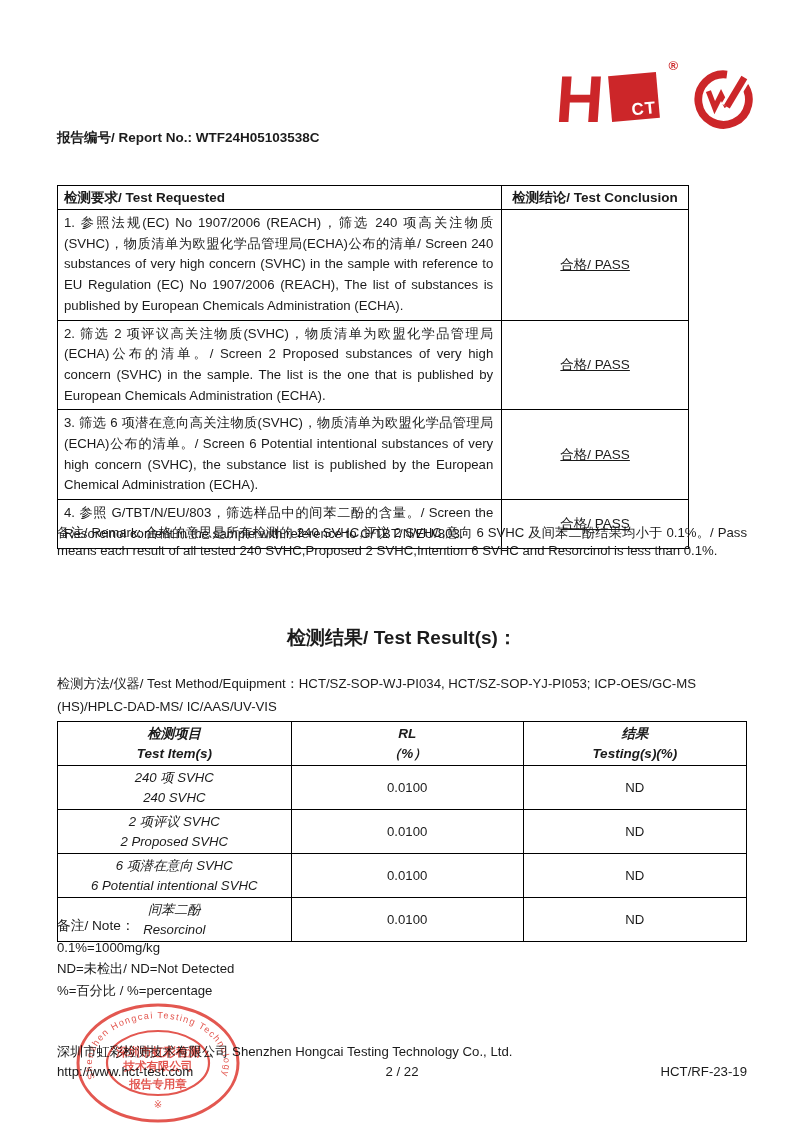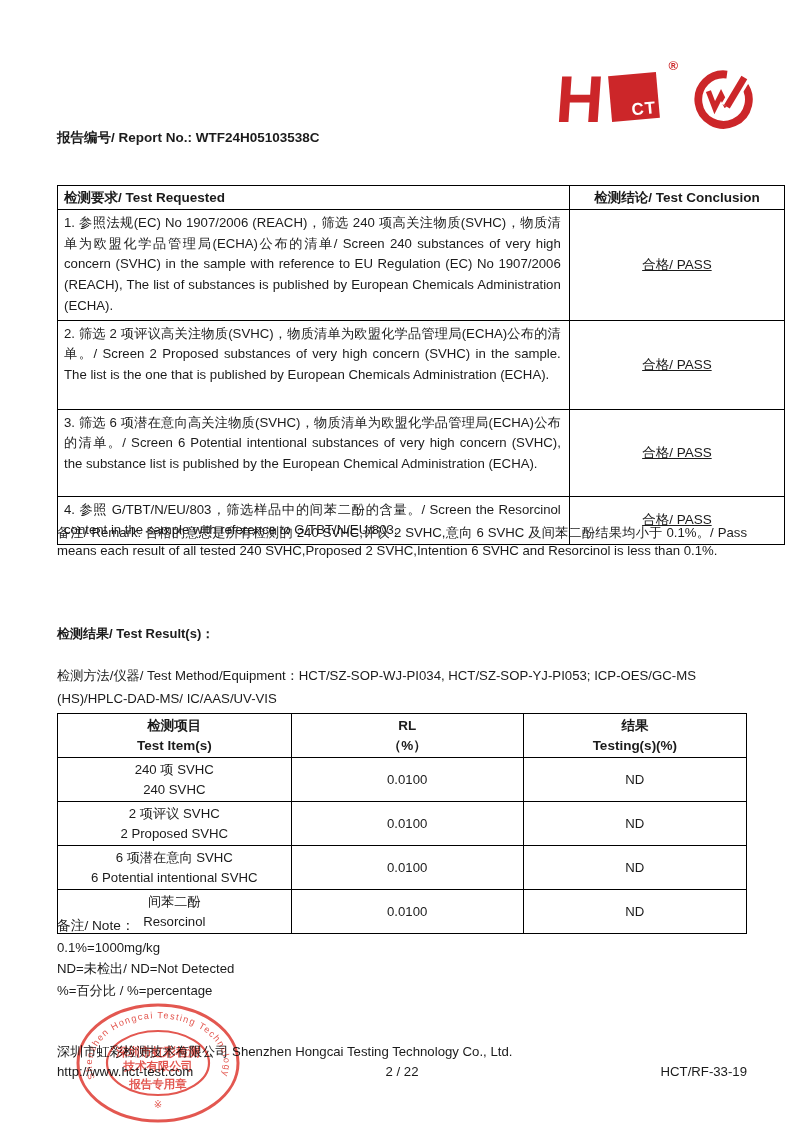--- a/index.html
+++ b/index.html
@@ -21,44 +21,44 @@
                 background:#cc2629; transform:rotate(-5deg); }
   .hct-ct { position:absolute; right:3px; bottom:0px; color:#fff; font-weight:700;
             font-size:17px; letter-spacing:1px; }
   .hct-reg { position:absolute; right:-4px; top:-4px; font-size:13px; color:#cc2629; font-weight:700; }
   .cw-logo { width:68px; height:68px; }
   .cw-logo path { stroke:#cc2629; fill:none; }
   .cw-logo .white { stroke:#ffffff; }
 
   
   table { border-collapse:collapse; table-layout:fixed; }
-  .t1 { left:57px; top:185px; width:728px; }
+  .t1 { left:57px; top:185px; width:632px; }
   .t1 th, .t1 td { border:1.5px solid #000; vertical-align:middle; }
   .t1 th { font-size:13.5px; font-weight:700; height:19px; padding:2px 6px; }
   .t1 th.left { text-align:left; }
   .t1 th.center { text-align:center; }
   .t1 td.req { font-size:13.2px; line-height:20.7px; padding:3px 8px 3px 6px;
                text-align:justify; vertical-align:top; }
   .t1 td.con { text-align:center; font-size:13.5px;text-decoration:underline; }
   .t1 tr.r1 td { height:100px; }
   .t1 tr.r2 td { height:82px; }
   .t1 tr.r3 td { height:80px; }
   .t1 tr.r4 td { height:38px; }
 
   .remark { left:57px; top:524px; width:690px; font-size:13.2px; line-height:18px;
             text-align:justify; }
 
   
   .results { left:57px; top:625px; width:690px; }
-  .rtitle { font-weight:700; font-size:13px; margin-bottom:20px; }
+  .rtitle { font-weight:700; font-size:19px; margin-bottom:20px;text-align:center; }
   .rmethod { font-size:13.2px; line-height:22.5px;margin-top:22px; }
   .t2 { width:100%; margin-top:3px; }
   .t2 th, .t2 td { border:1.5px solid #000; text-align:center; vertical-align:middle; }
   .t2 th { font-size:13.5px; font-weight:700; height:41px; }
-  .t2 th div, .t2 td div { line-height:20px; }
+  .t2 th div, .t2 td div { line-height:20px;font-style:italic; }
   .t2 td { font-size:13.2px; height:41px; }
 
   
   .note { left:57px; top:915px; font-size:13.2px; line-height:21.6px; }
   .ntitle { font-weight:400; font-size:13.7px; }
 
   
   .footer-company { left:57px; top:1043px; font-size:13.2px; }
   .footer-bottom { left:57px; top:1064px; width:690px; display:flex; font-size:13.2px; }
   .footer-bottom .furl { flex:1; text-align:left; }
@@ -196,21 +196,21 @@
     <div class="nline">0.1%=1000mg/kg</div>
     <div class="nline">ND=未检出/ ND=Not Detected</div>
     <div class="nline">%=百分比 / %=percentage</div>
   </div>
 
   <div class="abs footer-company">深圳市虹彩检测技术有限公司 Shenzhen Hongcai Testing Technology Co., Ltd.</div>
 
   <div class="abs footer-bottom">
     <span class="furl">http://www.hct-test.com</span>
     <span class="fpage">2 / 22</span>
-    <span class="fcode">HCT/RF-33-19</span>
+    <span class="fcode">HCT/RF-23-19</span>
   </div>
 
   <svg class="abs stamp" viewBox="0 0 172 128">
     <defs>
       <path id="ringPath" d="M 24 80 A 66 46 0 1 1 148 80"></path>
     </defs>
     <ellipse class="line" cx="86" cy="63" rx="80" ry="58" stroke-width="3"></ellipse>
     <text class="ringtext">
       <textPath href="#ringPath" startOffset="2">Shenzhen Hongcai Testing Technology Co., Ltd</textPath>
     </text>

